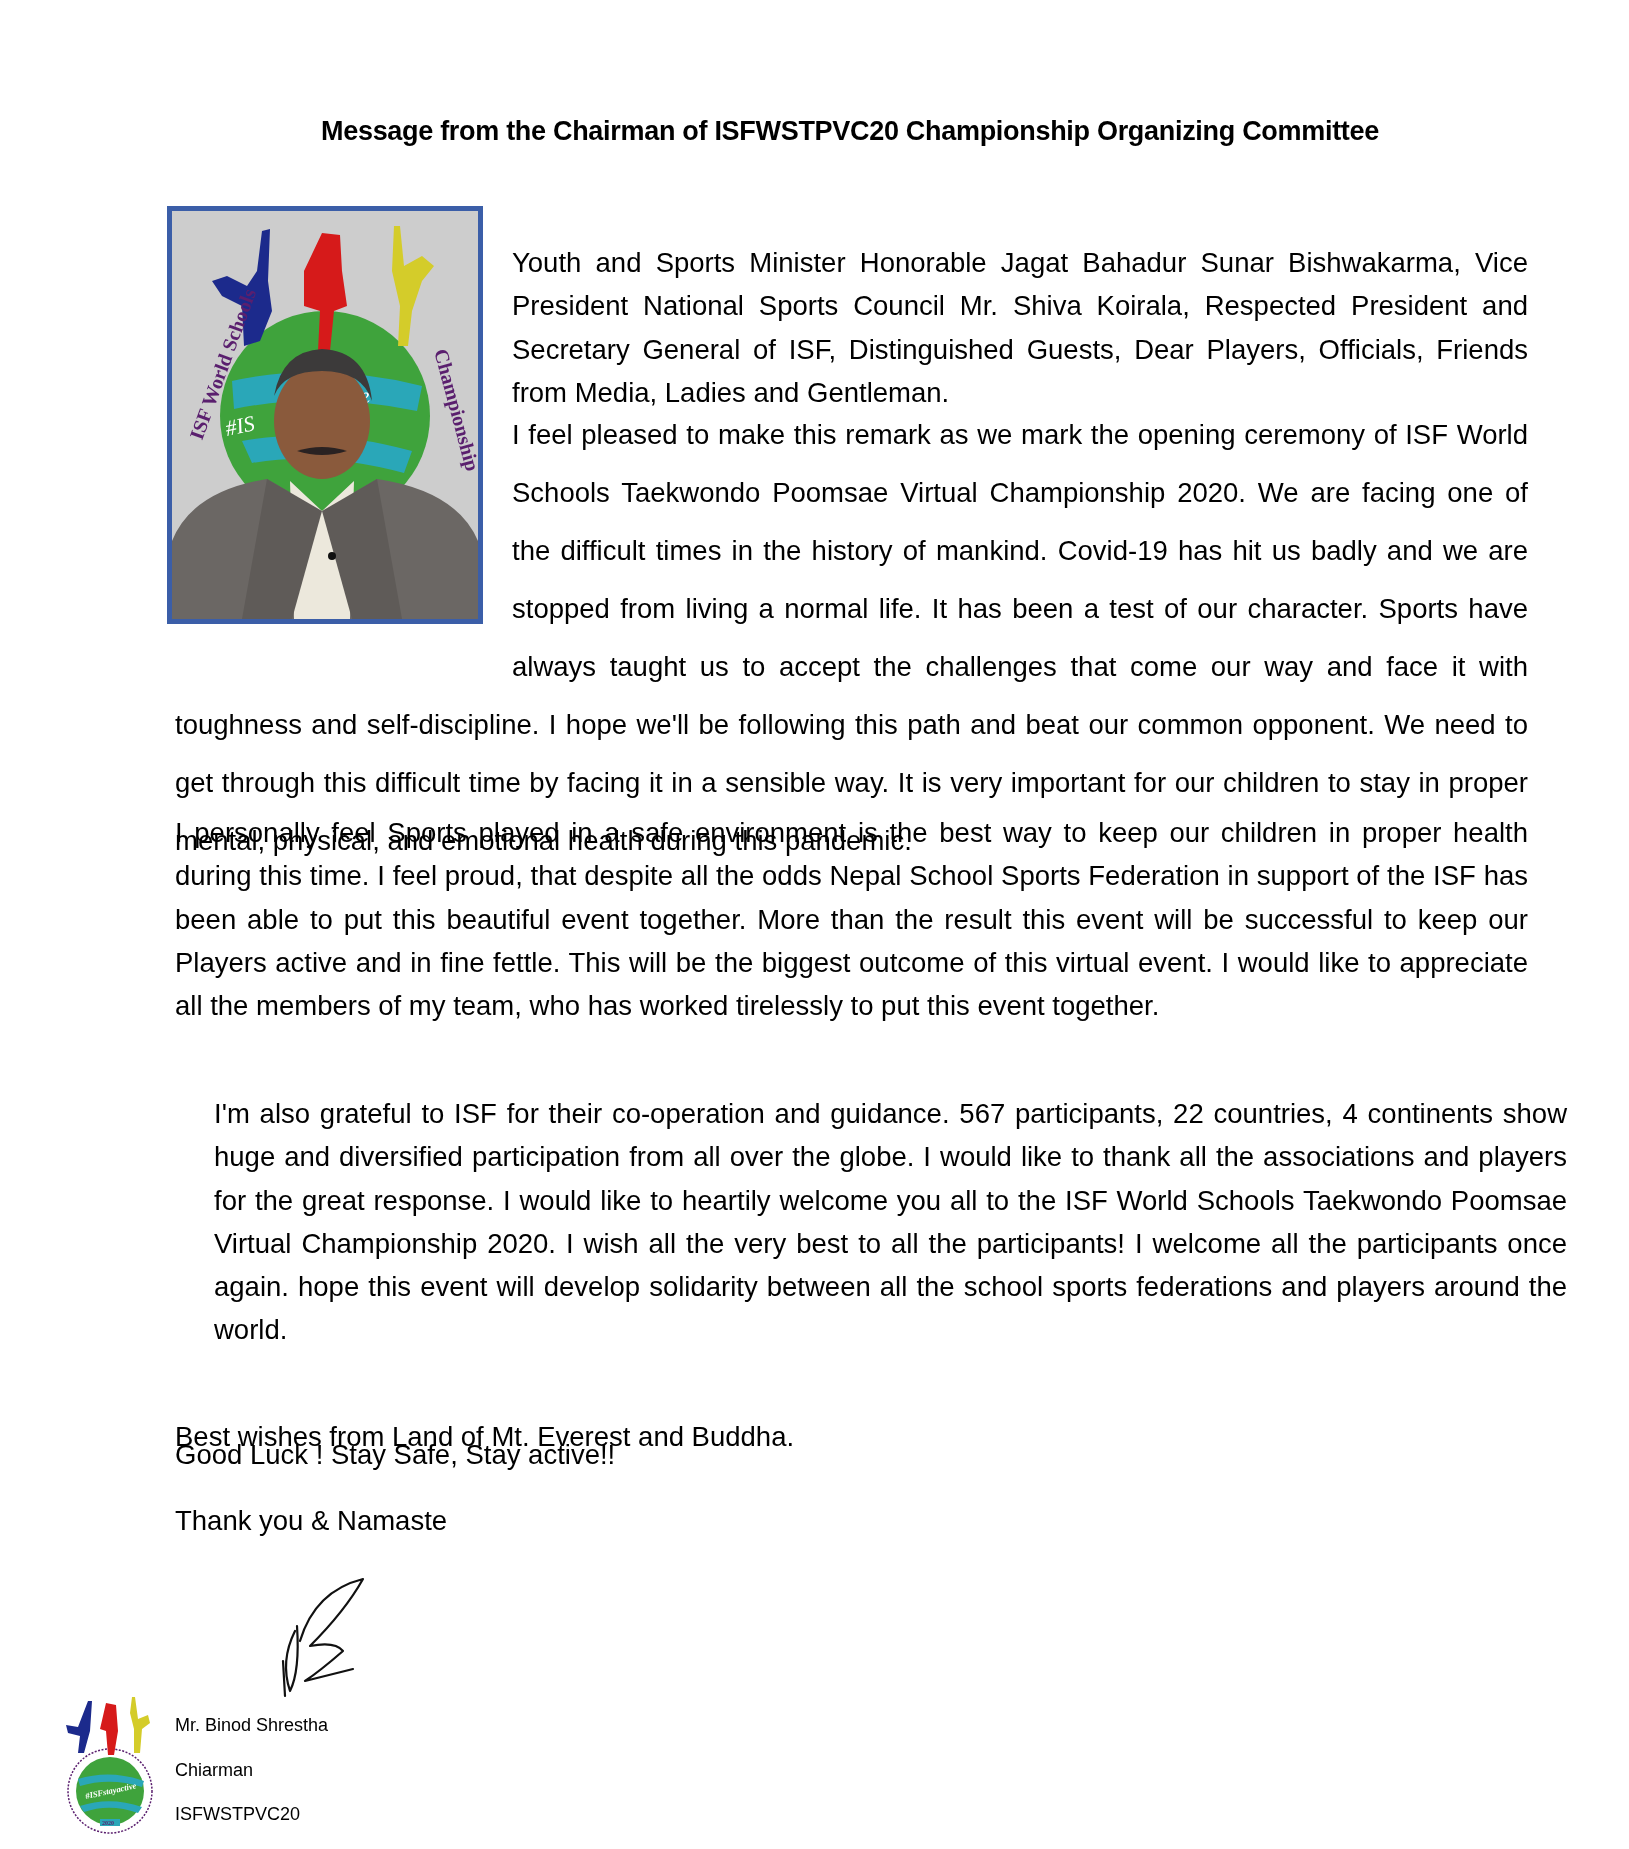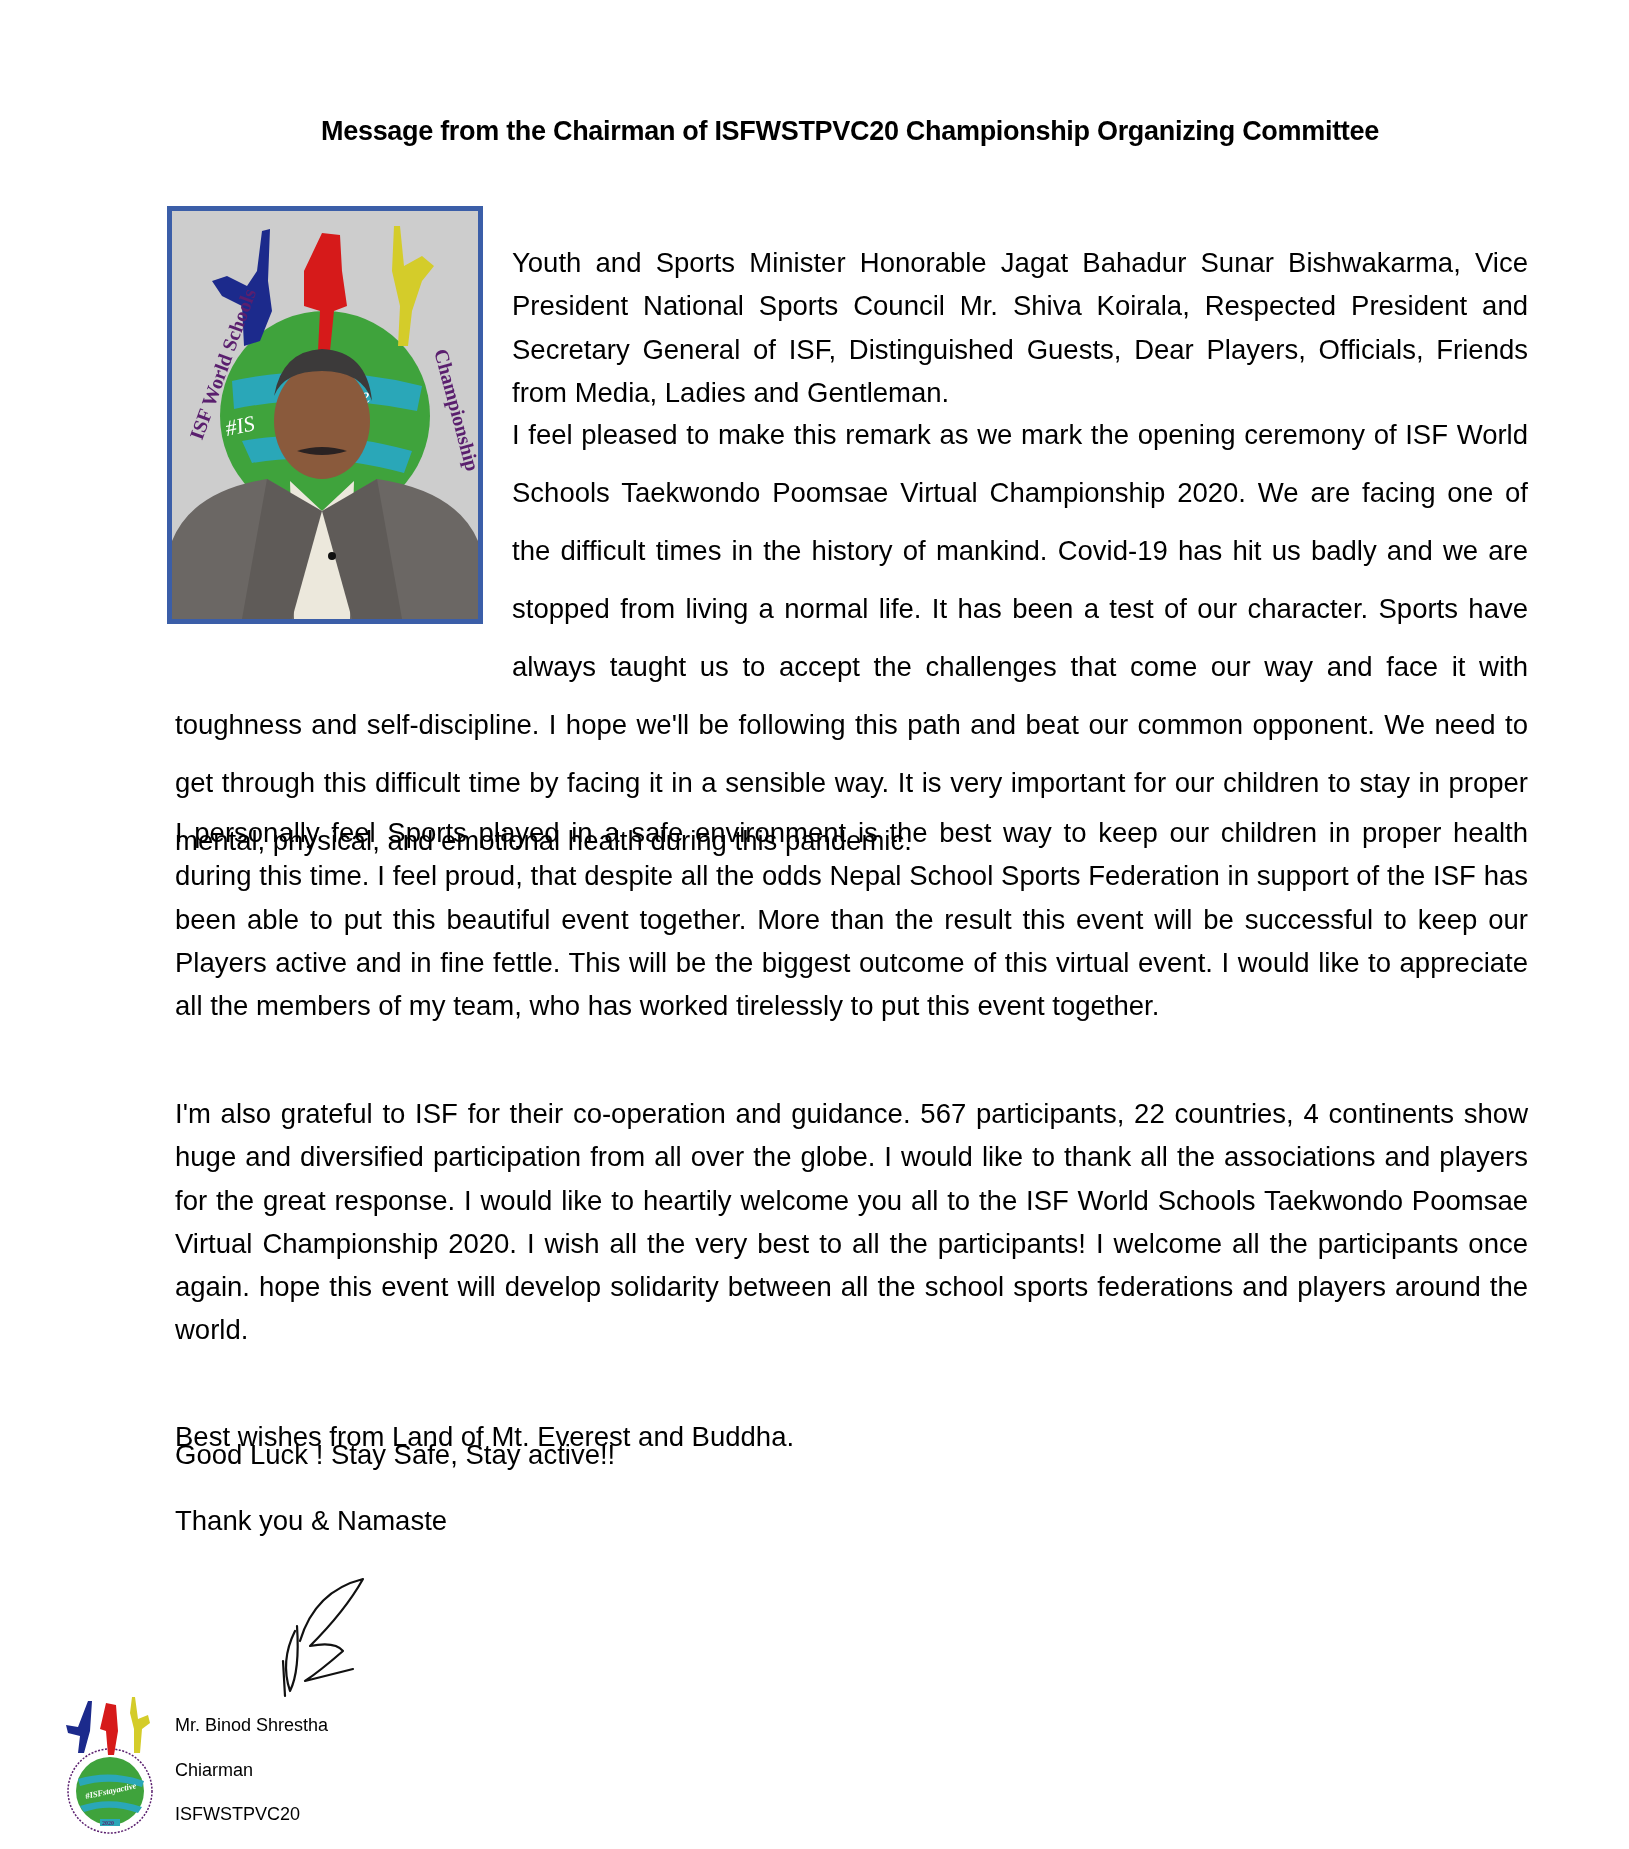--- a/index.html
+++ b/index.html
@@ -12,21 +12,21 @@
            border: 5px solid #3b5ea8; background: #cfcfcf; box-sizing: border-box; overflow: hidden; }
   .photo svg { width: 100%; height: 100%; display: block; }
   .body-text { position: absolute; left: 175px; width: 1353px; font-size: 27.5px;
                line-height: 43.3px; text-align: justify; }
   .p-intro { position: absolute; left: 512px; top: 183px; width: 1016px; font-size: 27.5px;
              line-height: 43.3px; text-align: justify; margin-top: 42px; }
   .p-wrap { position: absolute; left: 175px; top: 390px; width: 1353px; font-size: 27.5px;
             line-height: 58px; text-align: justify; }
   .float-space { float: left; width: 337px; height: 256px; }
   .p3 { top: 795px; }
-  .p4 { top: 1076px; }
+  .p4 { top: 1076px; margin-left: 39px; }
   .short { position: absolute; left: 175px; font-size: 27.5px; line-height: 43px; }
   .s1 { top: 1351px; margin-top: 48px; }
   .s2 { top: 1417px; }
   .s3 { top: 1483px; }
   .signature { position: absolute; left: 275px; top: 1555px; width: 100px; height: 130px; }
   .sig-block { position: absolute; left: 175px; top: 1687px; font-size: 18px; line-height: 44.5px; }
   .logo { position: absolute; left: 60px; top: 1675px; width: 100px; height: 145px; }
 </style>
 </head>
 <body>

